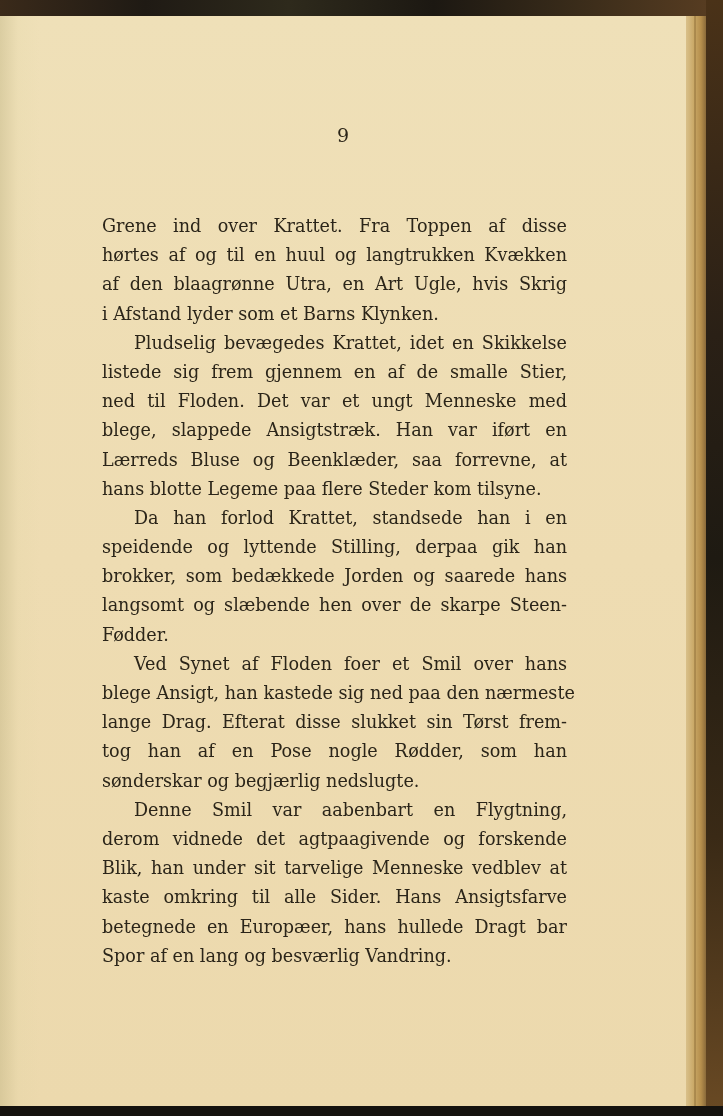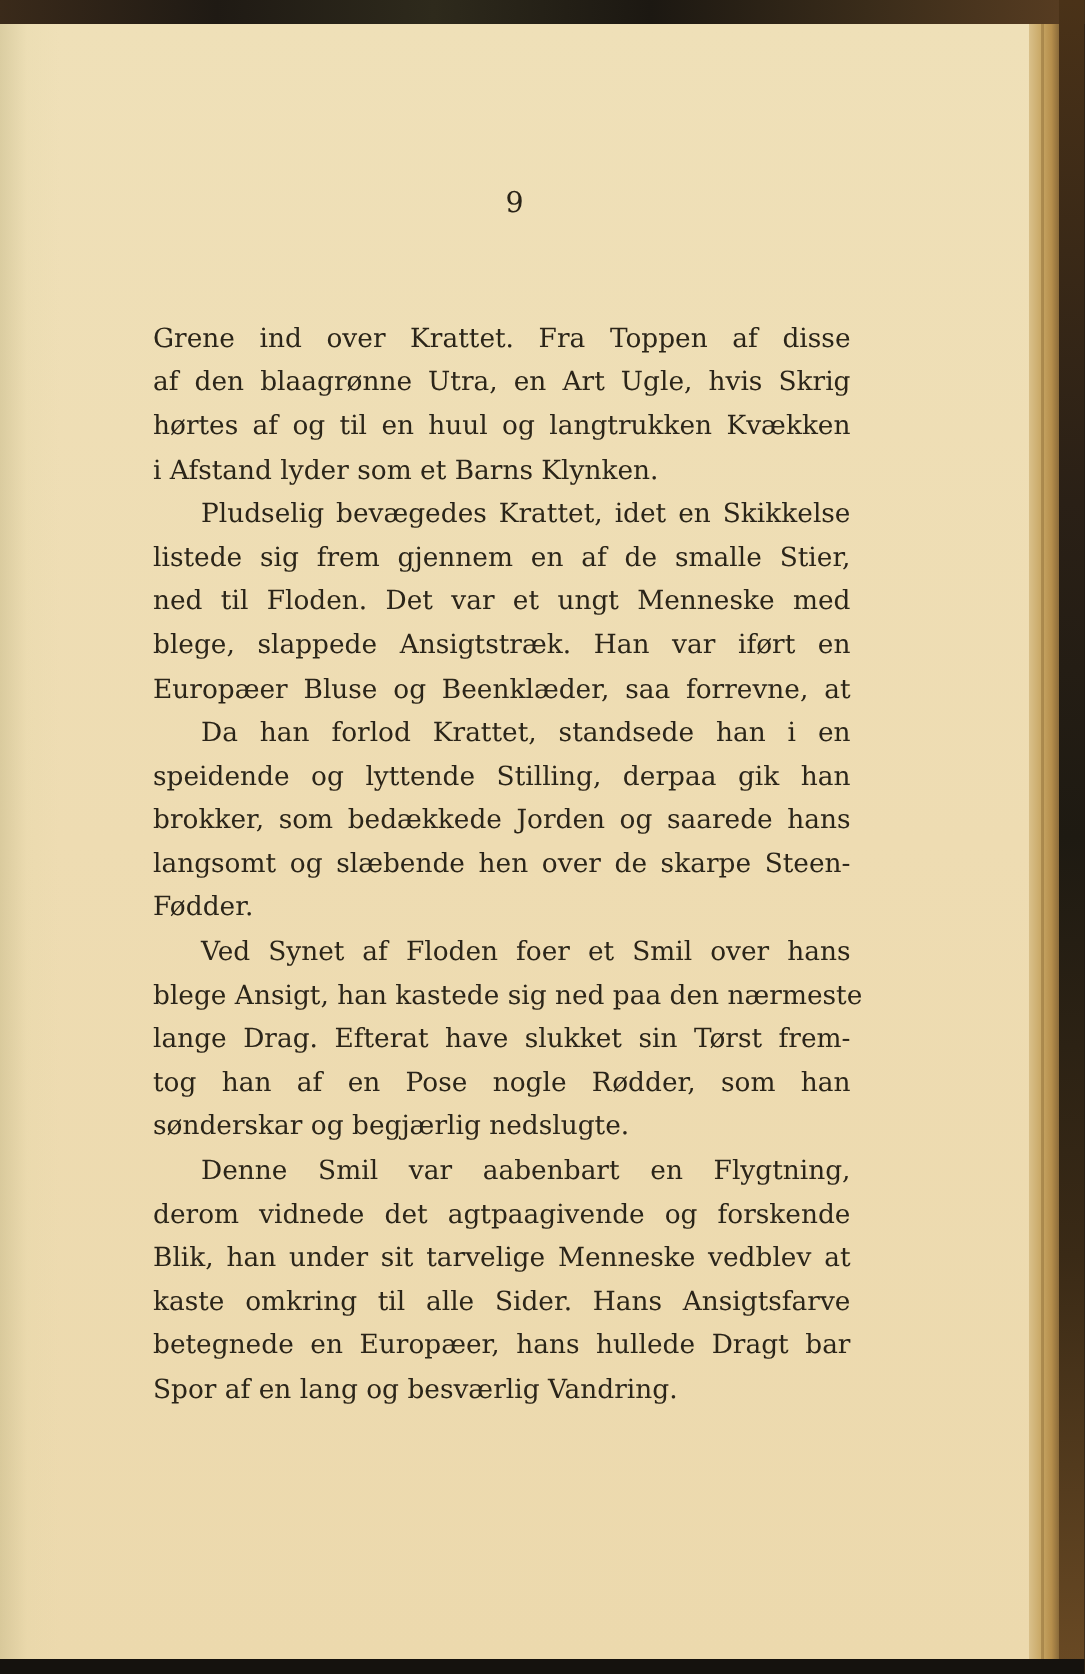--- a/index.html
+++ b/index.html
@@ -65,42 +65,43 @@
 <div class="bottom-edge"></div>
 
 <div class="page">
 </div>
 
 <div class="page-number">9</div>
 
 <div class="text-block">
   <div class="para">
     <span class="line">Grene ind over Krattet.  Fra Toppen af disse</span>
+    <span class="line">hørtes af og til en huul og langtrukken Kvækken</span>
     <span class="line">af den blaagrønne Utra, en Art Ugle, hvis Skrig</span>
-    <span class="line">hørtes af og til en huul og langtrukken Kvækken</span>
     <span class="line last">i Afstand lyder som et Barns Klynken.</span>
   </div>
   <div class="para">
     <span class="line indent">Pludselig bevægedes Krattet, idet en Skikkelse</span>
     <span class="line">listede sig frem gjennem en af de smalle Stier,</span>
     <span class="line">ned til Floden.  Det var et ungt Menneske med</span>
     <span class="line">blege, slappede Ansigtstræk.  Han var iført en</span>
-    <span class="line">Europæer Bluse og Beenklæder, saa forrevne, at</span>
+    <span class="line">Lærreds Bluse og Beenklæder, saa forrevne, at</span>
+    <span class="line last">hans blotte Legeme paa flere Steder kom tilsyne.</span>
   </div>
   <div class="para">
     <span class="line indent">Da han forlod Krattet, standsede han i en</span>
     <span class="line">speidende og lyttende Stilling, derpaa gik han</span>
     <span class="line">brokker, som bedækkede Jorden og saarede hans</span>
     <span class="line">langsomt og slæbende hen over de skarpe Steen-</span>
     <span class="line last">Fødder.</span>
   </div>
   <div class="para">
     <span class="line indent">Ved Synet af Floden foer et Smil over hans</span>
     <span class="line">blege Ansigt, han kastede sig ned paa den nærmeste</span>
-    <span class="line">lange Drag.  Efterat have slukket sin Tørst frem-</span>
+    <span class="line">lange Drag.  Efterat disse slukket sin Tørst frem-</span>
     <span class="line">tog han af en Pose nogle Rødder, som han</span>
     <span class="line last">sønderskar og begjærlig nedslugte.</span>
   </div>
   <div class="para">
     <span class="line indent">Denne Smil var aabenbart en Flygtning,</span>
     <span class="line">derom vidnede det agtpaagivende og forskende</span>
     <span class="line">Blik, han under sit tarvelige Menneske vedblev at</span>
     <span class="line">kaste omkring til alle Sider.  Hans Ansigtsfarve</span>
     <span class="line">betegnede en Europæer, hans hullede Dragt bar</span>
     <span class="line last">Spor af en lang og besværlig Vandring.</span>

